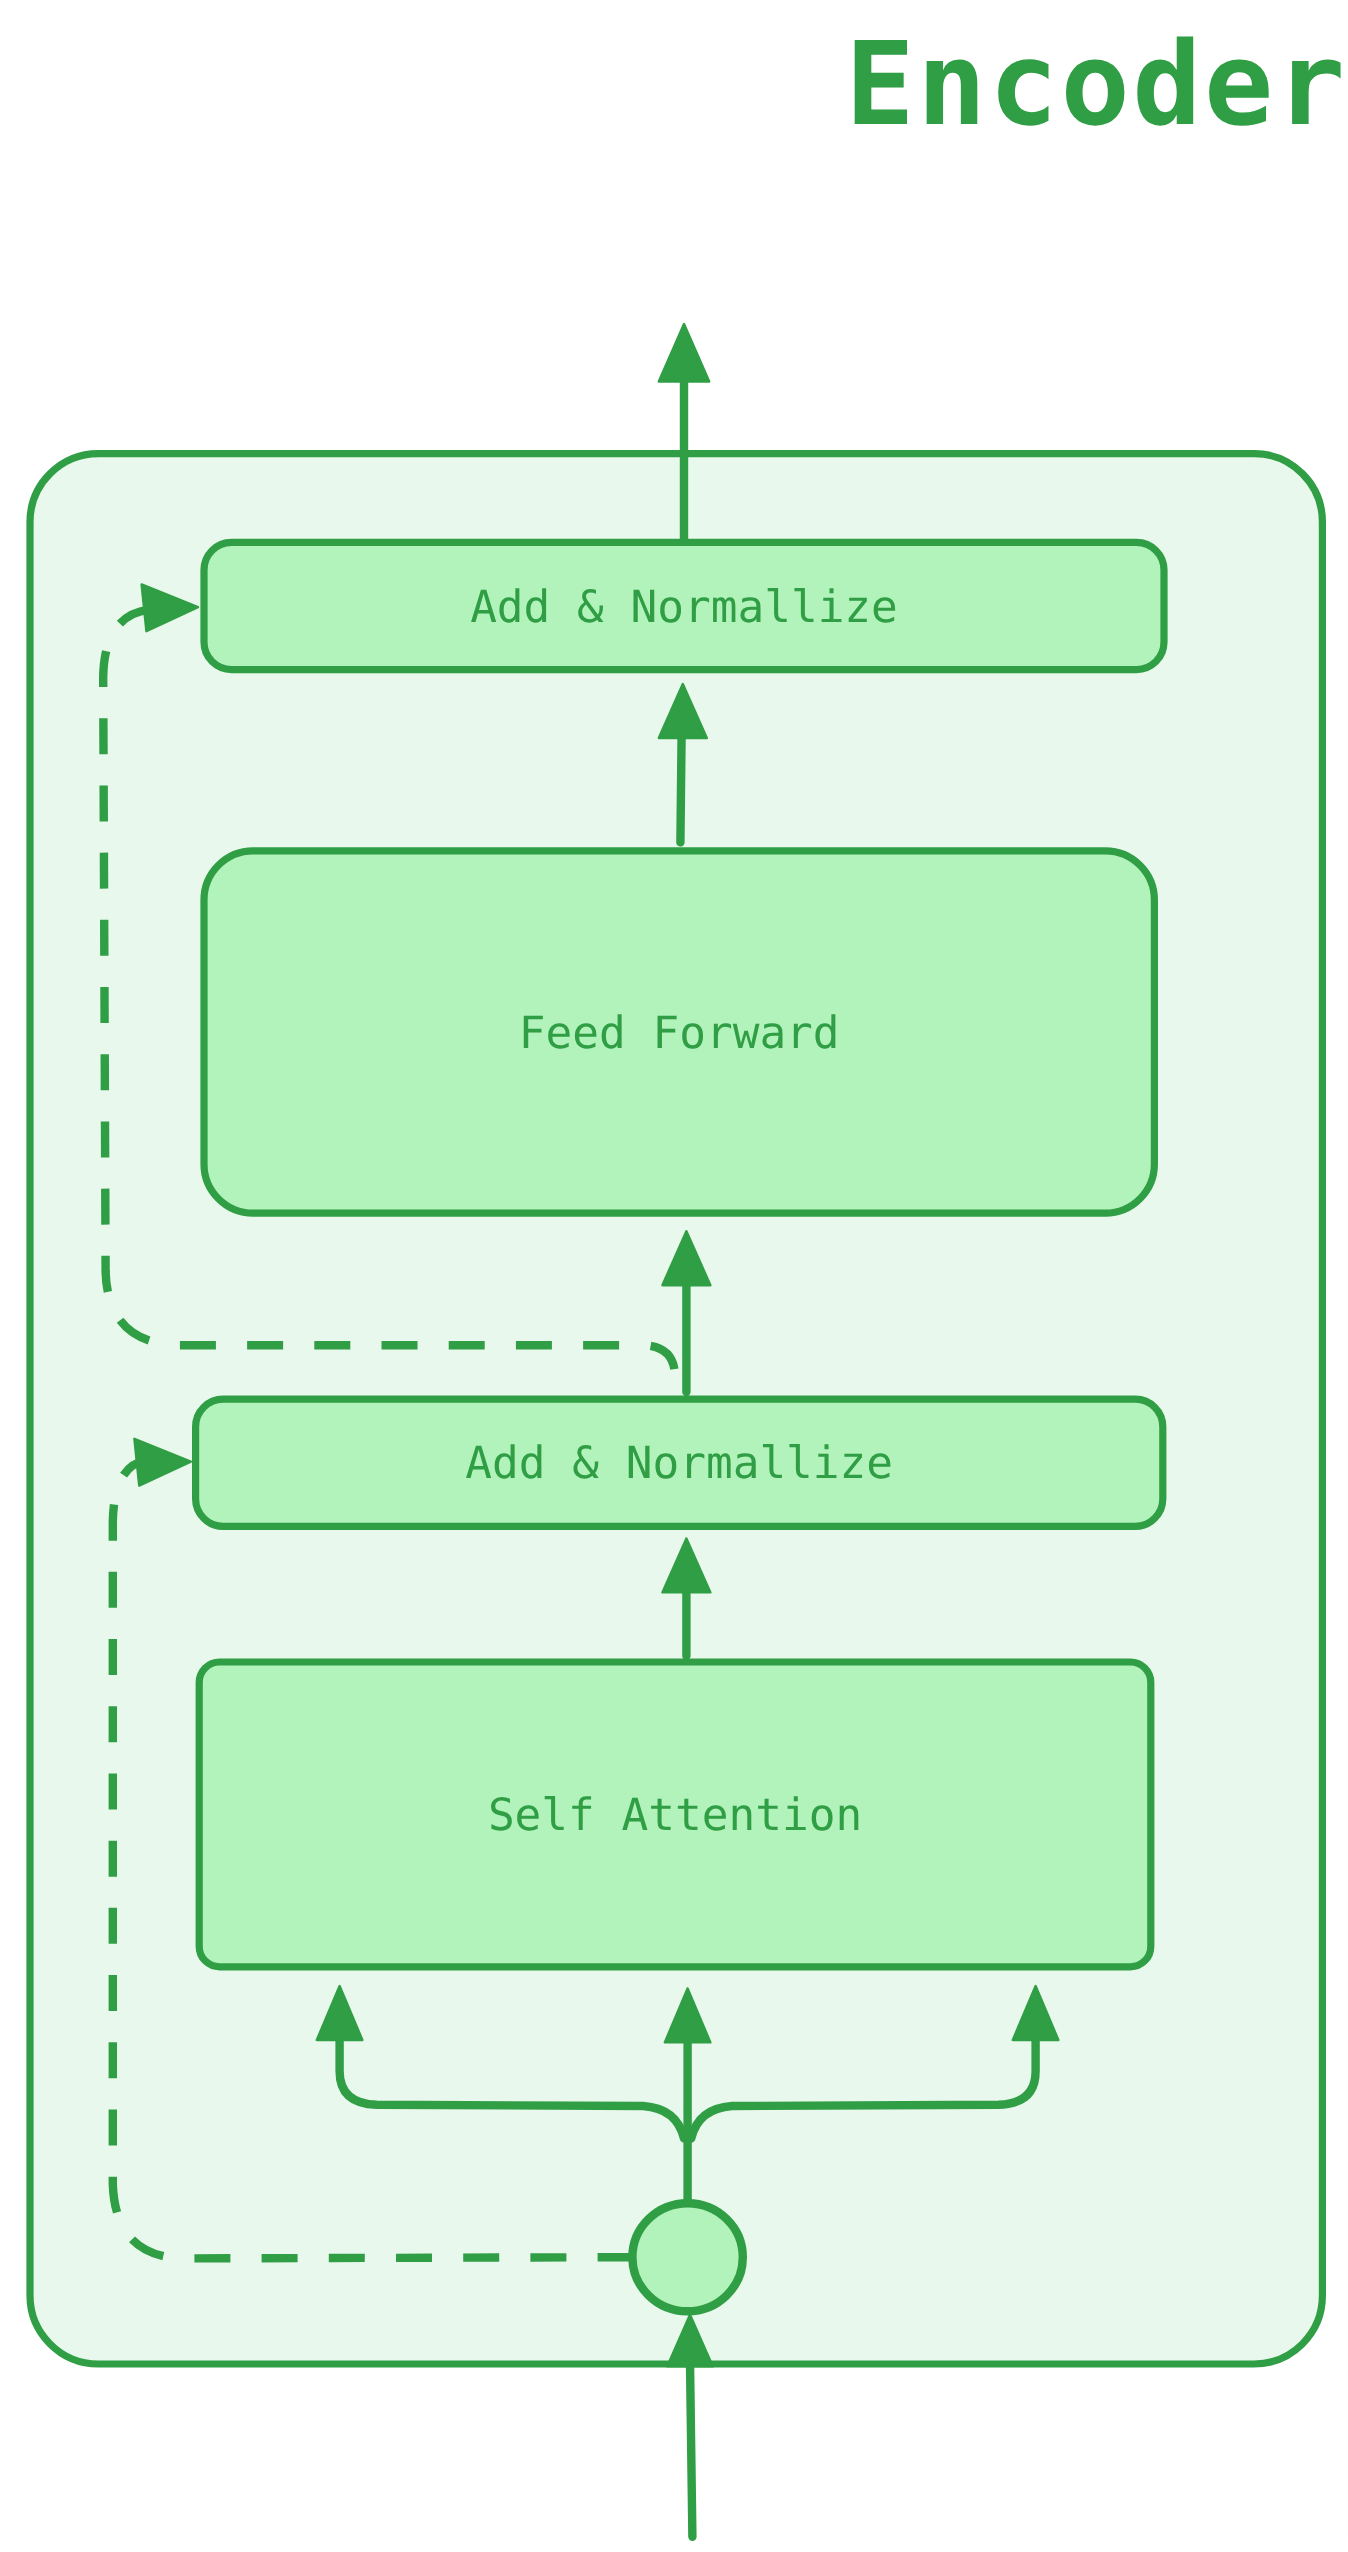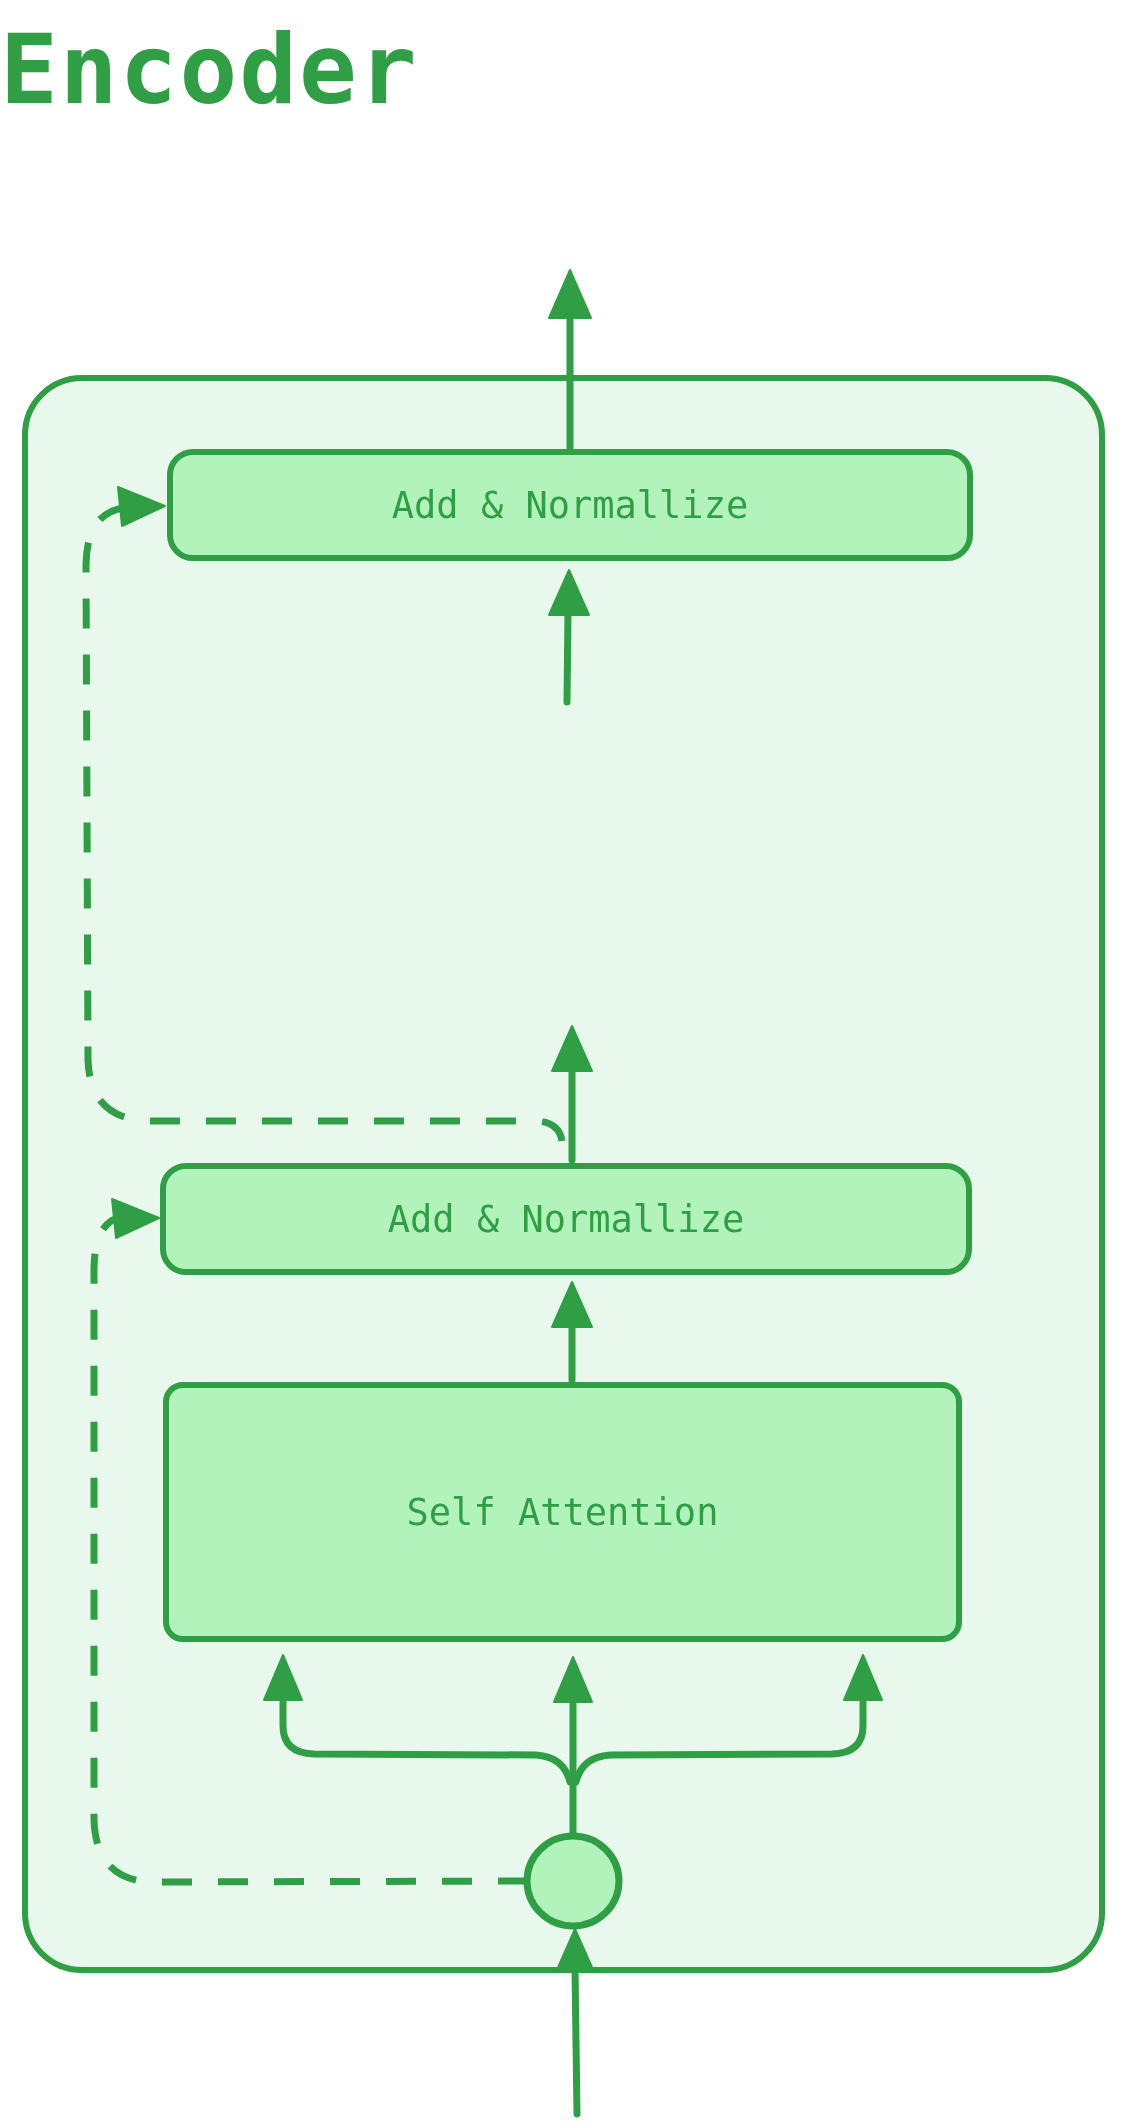--- a/index.html
+++ b/index.html
@@ -6,21 +6,21 @@
   .canvas{
     position:relative;
     width:1123px;height:2127px;
     background:#ffffff;
     font-family:"DejaVu Sans Mono", monospace;
     overflow:hidden;
   }
   .title{
     position:absolute;
     top:14px;left:0;width:1123px;
-    text-align:left;
+    text-align:right;
     font-size:96px;
     font-weight:bold;
     letter-spacing:2px;
     color:#2f9e44;
     font-family:"DejaVu Sans Mono", monospace;
   }
   .container-box{
     position:absolute;
     left:22px;top:375px;
     width:1083px;height:1598px;
@@ -60,20 +60,23 @@
 <div class="canvas">
 
   <div class="title">Encoder</div>
 
   <div class="container-box"></div>
 
   <div class="node node-addnorm-1">
     <span>Add &amp; Normallize</span>
   </div>
 
+  <div class="node node-ff">
+    <span>Feed Forward</span>
+  </div>
 
   <div class="node node-addnorm-2">
     <span>Add &amp; Normallize</span>
   </div>
 
   <div class="node node-sa">
     <span>Self Attention</span>
   </div>
 
   <svg class="wires" viewBox="0 0 1123 2127">

